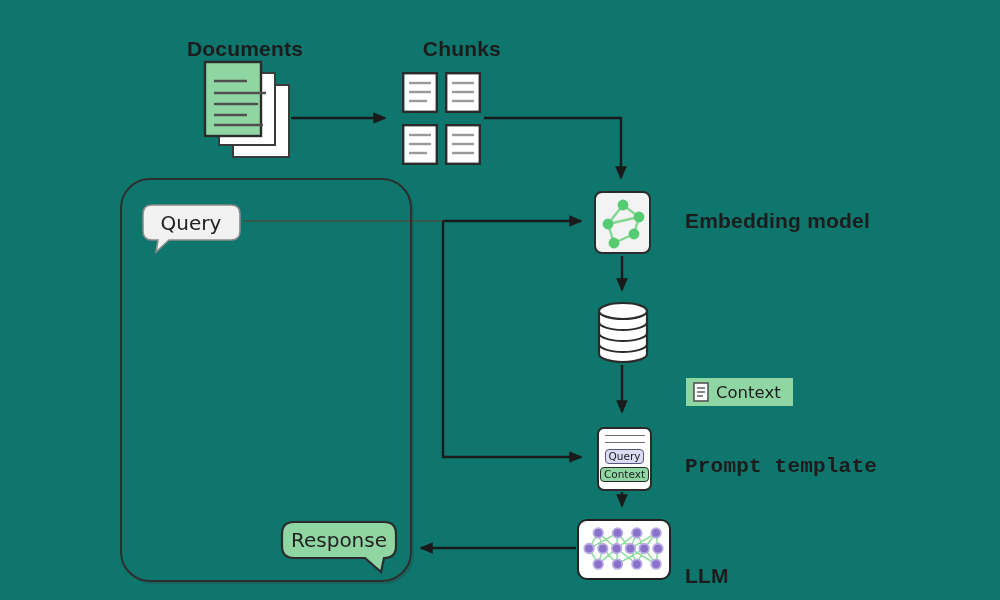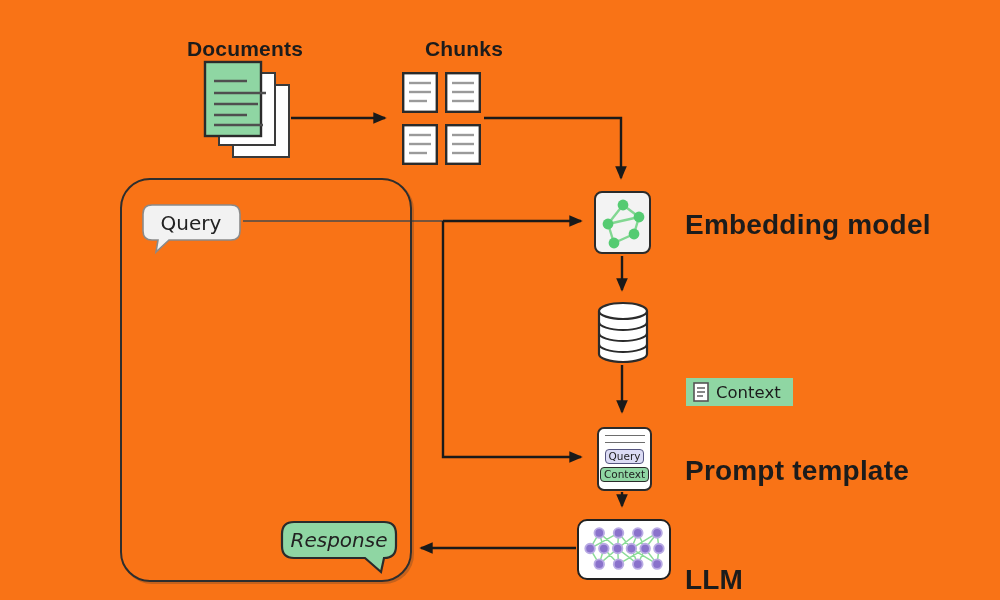--- a/index.html
+++ b/index.html
@@ -1,26 +1,26 @@
 <!DOCTYPE html>
 <html><head>
 <meta charset="utf-8">
 <style>
   html,body{margin:0;padding:0;background:#ffffff;}
   #canvas{
-    position:relative;width:1000px;height:600px;background:#f97316;
+    position:relative;width:1000px;height:600px;background:#0f766e;
     font-family:"Liberation Sans",sans-serif;overflow:hidden;
   }
-  .abs{position:absolute;text-align:right;}
+  .abs{position:absolute;}
   .title{
     font-size:21px;font-weight:800;color:#1c1c1c;text-align:center;
     letter-spacing:.2px;
   }
   .side-label{
-    font-size:28px;font-weight:800;color:#1c1c1c;white-space:nowrap;
+    font-size:21px;font-weight:800;color:#1c1c1c;white-space:nowrap;
     letter-spacing:.2px;
   }
   #connector-layer{position:absolute;left:0;top:0;pointer-events:none;}
   
   #user-container{
     left:120px;top:178px;width:288px;height:400px;
     border:2.5px solid #2e2e2e;border-radius:30px;background:transparent;
     box-shadow:2px 2px 0 rgba(46,46,46,.25);
   }
   
@@ -74,21 +74,21 @@
     <path d="M243,221 H443" fill="none" stroke="#4a4a4a" stroke-width="1.4"></path>
     <path d="M443,221 H581" fill="none" stroke="#1a1a1a" stroke-width="2.4" marker-end="url(#ah)"></path>
     <path d="M443,221 V457 H581" fill="none" stroke="#1a1a1a" stroke-width="2.4" marker-end="url(#ah)"></path>
     <path d="M622,256 V290" fill="none" stroke="#1a1a1a" stroke-width="2.4" marker-end="url(#ah)"></path>
     <path d="M622,365 V412" fill="none" stroke="#1a1a1a" stroke-width="2.4" marker-end="url(#ah)"></path>
     <path d="M622,492 V506" fill="none" stroke="#1a1a1a" stroke-width="2.4" marker-end="url(#ah)"></path>
     <path d="M576,548 H421" fill="none" stroke="#1a1a1a" stroke-width="2.4" marker-end="url(#ah)"></path>
   </svg>
 
   <div class="abs title" style="left:160px;top:37px;width:170px;">Documents</div>
-  <div class="abs title" style="left:404px;top:37px;width:120px;">Chunks</div>
+  <div class="abs title" style="left:381px;top:37px;width:120px;text-align:right;">Chunks</div>
 
   <div class="abs" style="left:200px;top:60px;">
     <svg width="95" height="104" viewBox="0 0 95 104">
       <rect x="33" y="25" width="56" height="72" fill="#ffffff" stroke="#3a3a3a" stroke-width="2"></rect>
       <rect x="19" y="13" width="56" height="72" fill="#ffffff" stroke="#3a3a3a" stroke-width="2"></rect>
       <rect x="5" y="2" width="56" height="74" fill="#8fd6a3" stroke="#2b2b2b" stroke-width="2.4"></rect>
       <g stroke="#4f4f4f" stroke-width="2.4">
         <line x1="14" y1="21" x2="47" y2="21"></line>
         <line x1="14" y1="33" x2="66" y2="33"></line>
         <line x1="14" y1="44" x2="58" y2="44"></line>
@@ -135,21 +135,21 @@
 
   <div class="abs" id="user-container"></div>
 
   <div class="abs" style="left:142px;top:204px;">
     <svg width="102" height="54" viewBox="0 0 102 54" style="overflow:visible">
       <path d="M10,1 H89 Q98,1 98,10 V27 Q98,36 89,36 H27 L14,48 L16,36 H10 Q1,36 1,27 V10 Q1,1 10,1 Z" fill="#f2f2f2" stroke="#8a8a8a" stroke-width="1.6"></path>
       <text x="49" y="26" text-anchor="middle" font-size="20" fill="#222222" class="bubble-text">Query</text>
     </svg>
   </div>
 
-  <div class="abs" style="left:281px;top:521px;font-style:italic;">
+  <div class="abs" style="left:281px;top:521px;">
     <svg width="120" height="56" viewBox="0 0 120 56" style="overflow:visible">
       <path d="M13,1 H103 Q115,1 115,13 V25 Q115,37 103,37 L100,51 L84,37 H13 Q1,37 1,25 V13 Q1,1 13,1 Z" fill="#8fd6a3" stroke="#2b2b2b" stroke-width="2.2"></path>
       <text x="58" y="26" text-anchor="middle" font-size="20" fill="#222222" class="bubble-text">Response</text>
     </svg>
   </div>
 
   <div class="abs" id="embedding-icon">
     <svg width="53" height="59" viewBox="0 0 53 59">
       <g stroke="#82d792" stroke-width="2.4">
         <line x1="27" y1="12" x2="43" y2="24"></line>
@@ -189,21 +189,21 @@
     </svg>
     <span class="badge-text">Context</span>
   </div>
 
   <div class="abs" id="prompt-template-icon">
     <div class="doc-line"></div>
     <div class="doc-line"></div>
     <div class="chip chip-query">Query</div>
     <div class="chip chip-context">Context</div>
   </div>
-  <div class="abs side-label" style="left:685px;top:455px;">Prompt template</div>
+  <div class="abs side-label" style="left:685px;top:455px;font-family:Liberation Mono, monospace;">Prompt template</div>
 
   <div class="abs" id="llm-box">
     <svg width="89" height="56" viewBox="0 0 95 61">
       <path fill="none" stroke="#8bdc97" stroke-width="1.6" d="
         M20,13 L10,30 M20,13 L25,30 M20,13 L40,30
         M41,13 L10,30 M41,13 L40,30 M41,13 L55,30
         M62,13 L40,30 M62,13 L55,30 M62,13 L70,30
         M83,13 L55,30 M83,13 L70,30 M83,13 L85,30
         M20,47 L10,30 M20,47 L25,30 M20,47 L40,30
         M41,47 L25,30 M41,47 L40,30 M41,47 L70,30

